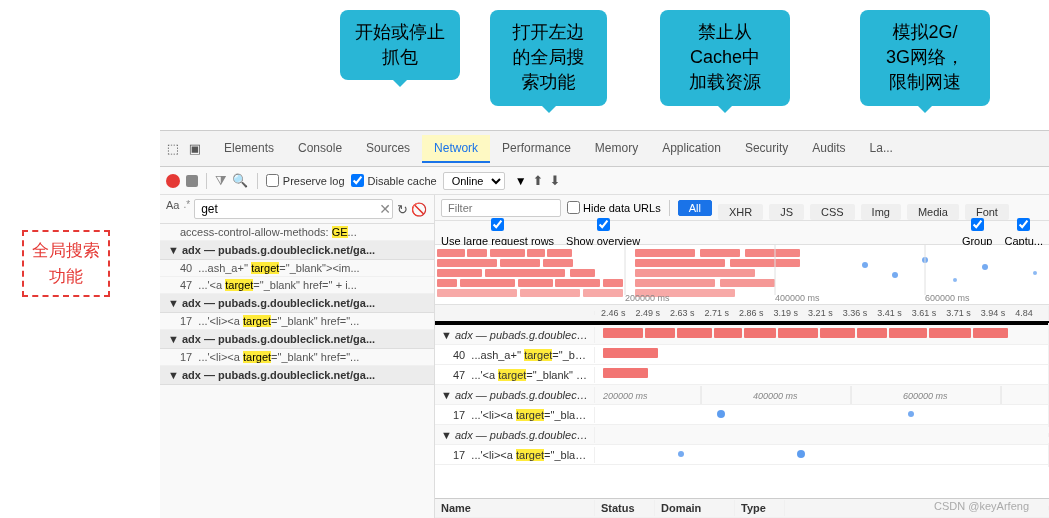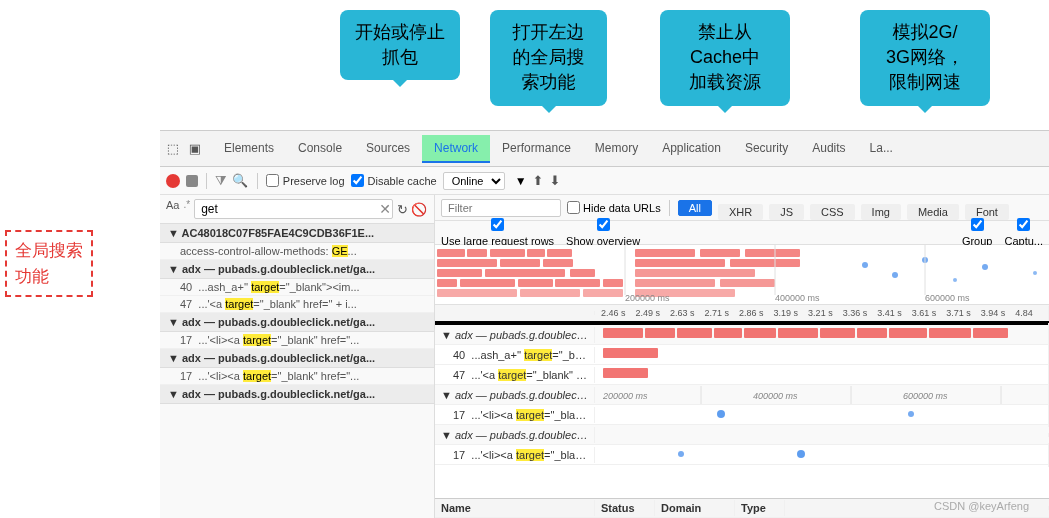--- a/index.html
+++ b/index.html
@@ -42,30 +42,31 @@
     }
 
     .bubble1 { top: 10px; left: 340px; width: 120px; }
     .bubble2 { top: 10px; left: 490px; width: 117px; }
     .bubble3 { top: 10px; left: 660px; width: 130px; }
     .bubble4 { top: 10px; left: 860px; width: 130px; }
 
     
     .left-annotation {
       position: absolute;
-      left: 5px;
+      left: 22px;
       top: 230px;
       font-size: 17px;
       font-family: 'KaiTi', 'STKaiti', cursive, sans-serif;
       color: #e53935;
       line-height: 1.5;
       border: 2px dashed #e53935;
       padding: 6px 8px;
       background: rgba(255,255,255,0.85);
       z-index: 20;
+      text-align: center;
     }
 
     
     .devtools {
       position: absolute;
       top: 130px;
       left: 160px;
       right: 0;
       bottom: 0;
       background: #fff;
@@ -100,21 +101,21 @@
       padding: 6px 12px;
       font-size: 12px;
       color: #555;
       cursor: pointer;
       border-bottom: 2px solid transparent;
       white-space: nowrap;
     }
     .tab.active {
       color: #1a73e8;
       border-bottom: 2px solid #1a73e8;
-      background: #86efac;
+      background: #fef9c3;
     }
 
     
     .toolbar {
       display: flex;
       align-items: center;
       height: 28px;
       border-bottom: 1px solid #e0e0e0;
       background: #f9f9f9;
       padding: 0 6px;
@@ -420,23 +421,20 @@
         <span style="font-size:10px;color:#888;">.*</span>
         <div class="search-input-wrap">
           <input class="search-input" type="text" value="get" style="">
           <span class="search-clear">✕</span>
         </div>
         <button class="refresh-btn">↻</button>
         <button class="no-btn">🚫</button>
       </div>
       <div class="search-results">
 
-        <div class="result-group-header">
-          ▼ AC48018C07F85FAE4C9CDB36F1E...
-        </div>
         <div class="result-item">
           access-control-allow-methods: <span class="highlight">GE</span>...
         </div>
 
         <div class="result-group-header">
           ▼ adx — pubads.g.doubleclick.net/ga...
         </div>
         <div class="result-item">
           40 &nbsp;...ash_a+'' <span class="highlight">target</span>="_blank"&gt;&lt;im...
         </div>

